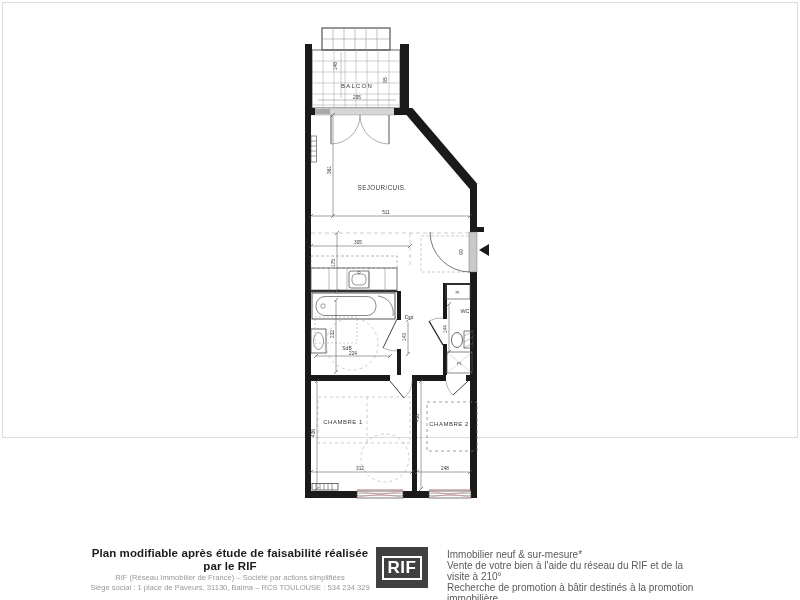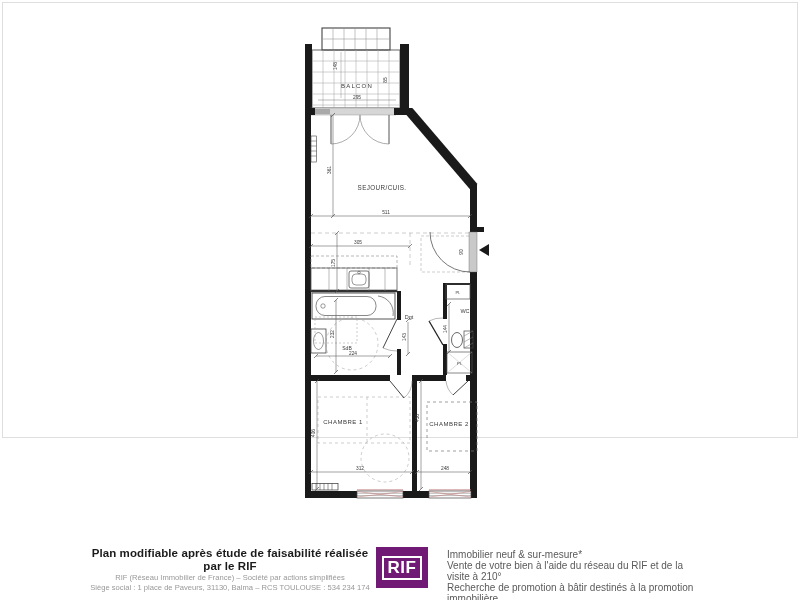--- a/index.html
+++ b/index.html
@@ -4,21 +4,21 @@
 <style>
   html,body{margin:0;padding:0;background:#fff;width:800px;height:600px;overflow:hidden;
     font-family:"Liberation Sans", sans-serif;}
   .page{position:relative;width:800px;height:440px;background:#fff;}
   .frame{position:absolute;inset:2px;border:1px solid #dedede;pointer-events:none;}
   svg{position:absolute;left:0;top:0;}
   svg text{font-family:"Liberation Sans", sans-serif;fill:#3a3a3a;}
   .footer-left{position:absolute;left:88px;top:547px;width:284px;text-align:center;}
   .footer-left .bold{font-size:11.5px;font-weight:bold;color:#1b1b1b;letter-spacing:.1px;line-height:13px;}
   .footer-left .small{font-size:7.6px;color:#989898;line-height:9.5px;}
-  .rif-logo{position:absolute;left:376px;top:547px;width:52px;height:41px;background:#701a75;
+  .rif-logo{position:absolute;left:376px;top:547px;width:52px;height:41px;background:#404040;
     display:flex;align-items:center;justify-content:center;}
   .rif-logo .inner{border:2px solid #fff;padding:0 4px;line-height:20px;}
   .rif-logo span{color:#fff;font-weight:bold;font-size:17px;letter-spacing:.5px;}
   .footer-right{position:absolute;left:447px;top:549px;width:260px;text-align:left;}
   .footer-right div{font-size:10px;color:#5a5a5a;line-height:11px;}
 </style>
 </head>
 <body>
 
 <div class="page">
@@ -183,21 +183,21 @@
       <path d="M429 493.3H471M429 495.6H471" stroke="#555" stroke-width="0.4"></path>
       <path d="M429 491.5L471 497M429 497L471 491.5" stroke="#c08080" stroke-width="0.6"></path>
     </g>
 
     <path d="M309 218L313 214M468 218L472 214M309 248L313 244M408 248L412 244M309 474L313 470M410 474L414 470M415 474L419 470M468 474L472 470M314 358L318 354M388 358L392 354M331 117L335 113M331 218L335 214M315 383L319 379M315 491L319 487M419 383L423 379M419 491L423 487M335 235L339 231M335 293L339 289M334 302L338 298M334 374L338 370M406 322L410 318M406 356L410 352M447 306L451 302M447 354L451 350" stroke="#555" stroke-width="0.7" fill="none"></path>
   </svg>
 
   <div class="footer-left">
     <div class="bold">Plan modifiable après étude de faisabilité réalisée par le RIF</div>
     <div class="small">RIF (Réseau Immobilier de France) – Société par actions simplifiées</div>
-    <div class="small">Siège social : 1 place de Paveurs, 31130, Balma – RCS TOULOUSE : 534 234 174</div>
+    <div class="small">Siège social : 1 place de Paveurs, 31130, Balma – RCS TOULOUSE : 534 234 329</div>
   </div>
 
   <div class="rif-logo">
     <div class="inner">
       <span>RIF</span>
     </div>
   </div>
 
   <div class="footer-right">
     <div>Immobilier neuf &amp; sur-mesure*</div>

